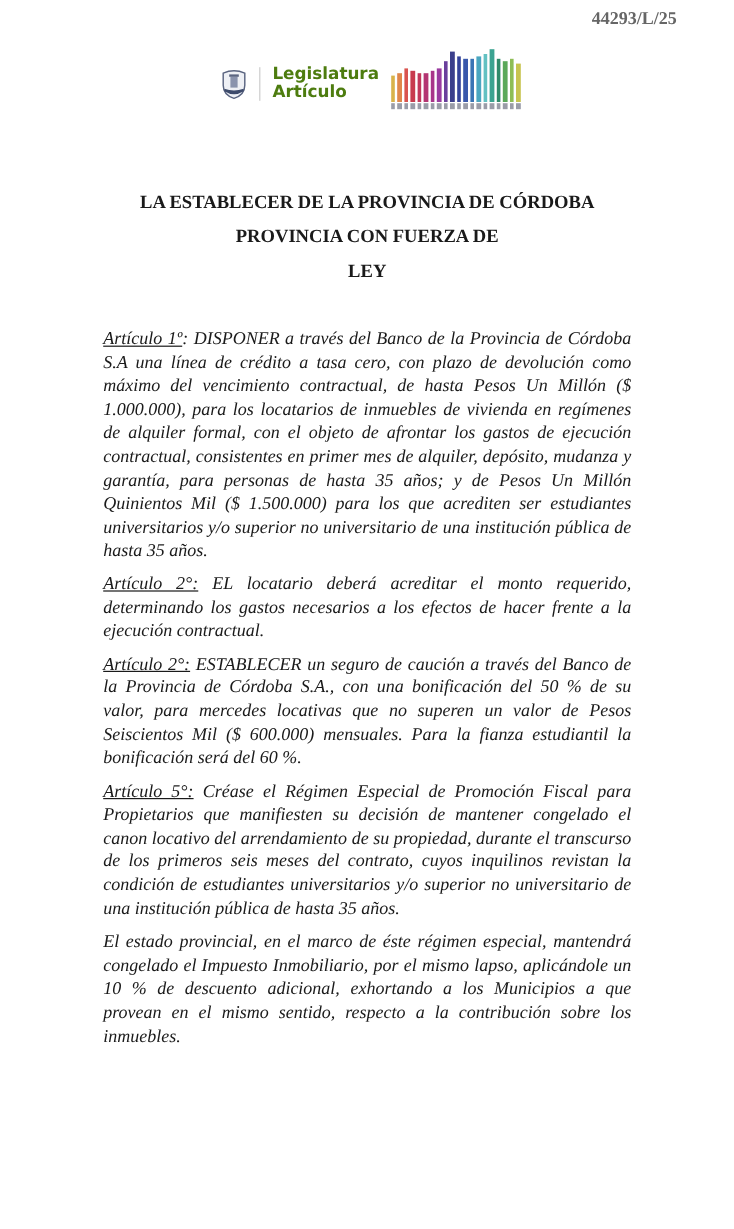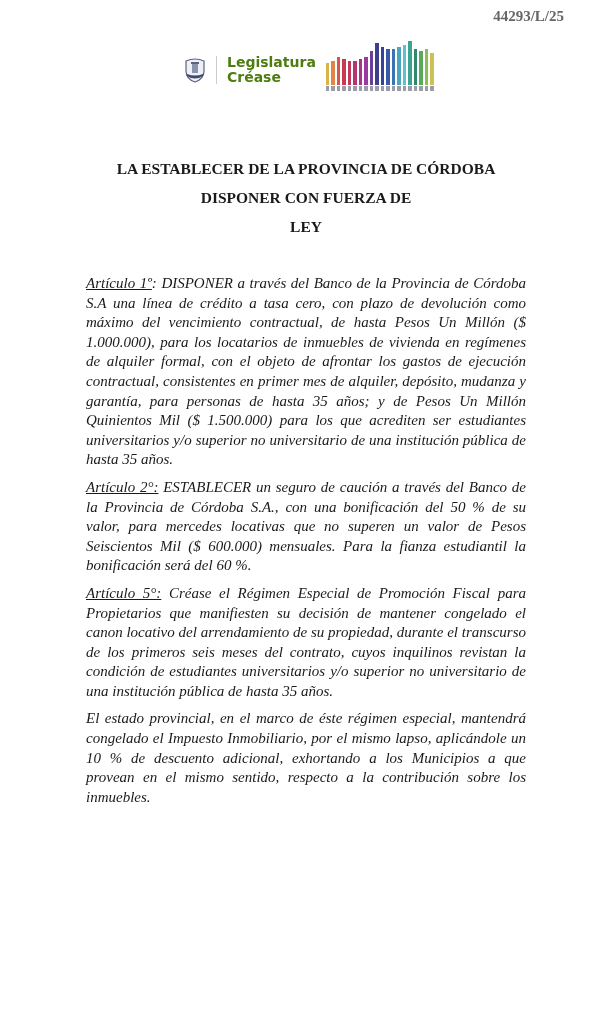--- a/index.html
+++ b/index.html
@@ -27,21 +27,21 @@
 <div class="logo">
   <svg class="shield" viewBox="0 0 22 26">
     <path d="M2 4 Q11 0 20 4 L20 14 Q20 22 11 25 Q2 22 2 14 Z" fill="#eef0f5" stroke="#5a6480" stroke-width="1.2"></path>
     <rect x="8" y="7" width="6" height="9" fill="#8a93ad"></rect>
     <rect x="7" y="5" width="8" height="2" fill="#5a6480"></rect>
     <path d="M3 17 Q11 20 19 17 L19 19 Q11 24 3 19 Z" fill="#3d4a6b"></path>
   </svg>
   <div class="sep"></div>
   <div class="logo-text">
     <div>Legislatura</div>
-    <div>Créase</div>
+    <div>Artículo</div>
   </div>
   <div class="bars" id="bars">
       <div class="bar" style="height: 28px; margin-bottom: 4px;">
         <div class="top" style="top: 0px; height: 22px; background: rgb(217, 178, 74);"></div>
         <div class="bot" style="top: 23px; height: 5px;"></div>
       </div>
       <div class="bar" style="height: 30px; margin-bottom: 4px;">
         <div class="top" style="top: 0px; height: 24px; background: rgb(224, 134, 74);"></div>
         <div class="bot" style="top: 25px; height: 5px;"></div>
       </div>
@@ -114,21 +114,22 @@
         <div class="bot" style="top: 37px; height: 5px;"></div>
       </div>
       <div class="bar" style="height: 38px; margin-bottom: 4px;">
         <div class="top" style="top: 0px; height: 32px; background: rgb(200, 196, 79);"></div>
         <div class="bot" style="top: 33px; height: 5px;"></div>
       </div>
     </div>
 </div>
 
 <div class="title" style="top:160px">LA ESTABLECER DE LA PROVINCIA DE CÓRDOBA</div>
-<div class="title" style="top:189px">DISPONER CON FUERZA DE</div>
+<div class="title" style="top:189px">PROVINCIA CON FUERZA DE</div>
 <div class="title" style="top:218px">LEY</div>
 
 <div class="doc" style="top:274px">
   <p><span class="art-label">Artículo 1º</span><span>: </span><span>DISPONER a través del Banco de la Provincia de Córdoba S.A una línea de crédito a tasa cero, con plazo de devolución como máximo del vencimiento contractual, de hasta Pesos Un Millón ($ 1.000.000), para los locatarios de inmuebles de vivienda en regímenes de alquiler formal, con el objeto de afrontar los gastos de ejecución contractual, consistentes en primer mes de alquiler, depósito, mudanza y garantía, para personas de hasta 35 años; y de Pesos Un Millón Quinientos Mil ($ 1.500.000) para los que acrediten ser estudiantes universitarios y/o superior no universitario de una institución pública de hasta 35 años.</span></p>
+  <p><span class="art-label">Artículo 2°:</span><span> </span><span>EL locatario deberá acreditar el monto requerido, determinando los gastos necesarios a los efectos de hacer frente a la ejecución contractual.</span></p>
   <p><span class="art-label">Artículo 2°:</span><span> </span><span>ESTABLECER un seguro de caución a través del Banco de la Provincia de Córdoba S.A., con una bonificación del 50 % de su valor, para mercedes locativas que no superen un valor de Pesos Seiscientos Mil ($ 600.000) mensuales. Para la fianza estudiantil la bonificación será del 60 %.</span></p>
   <p><span class="art-label">Artículo 5°:</span><span> </span><span>Créase el Régimen Especial de Promoción Fiscal para Propietarios que manifiesten su decisión de mantener congelado el canon locativo del arrendamiento de su propiedad, durante el transcurso de los primeros seis meses del contrato, cuyos inquilinos revistan la condición de estudiantes universitarios y/o superior no universitario de una institución pública de hasta 35 años.</span></p>
   <p><span>El estado provincial, en el marco de éste régimen especial, mantendrá congelado el Impuesto Inmobiliario, por el mismo lapso, aplicándole un 10 % de descuento adicional, exhortando a los Municipios a que provean en el mismo sentido, respecto a la contribución sobre los inmuebles.</span></p>
 </div>
 
 </body></html>

